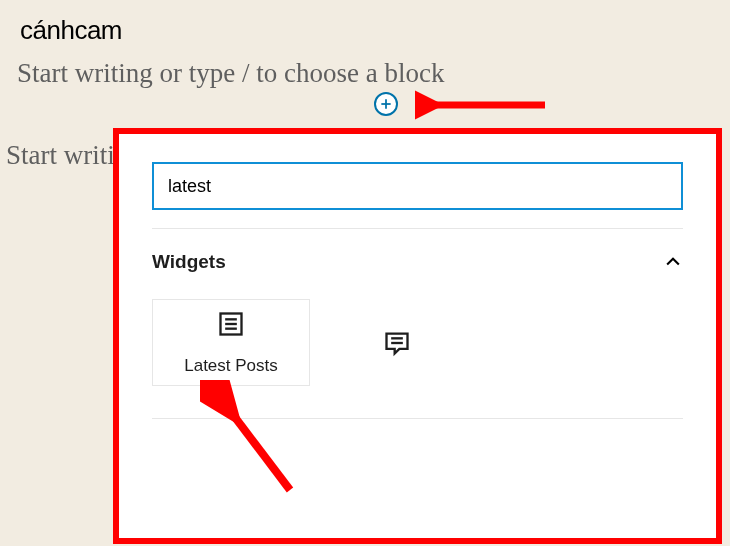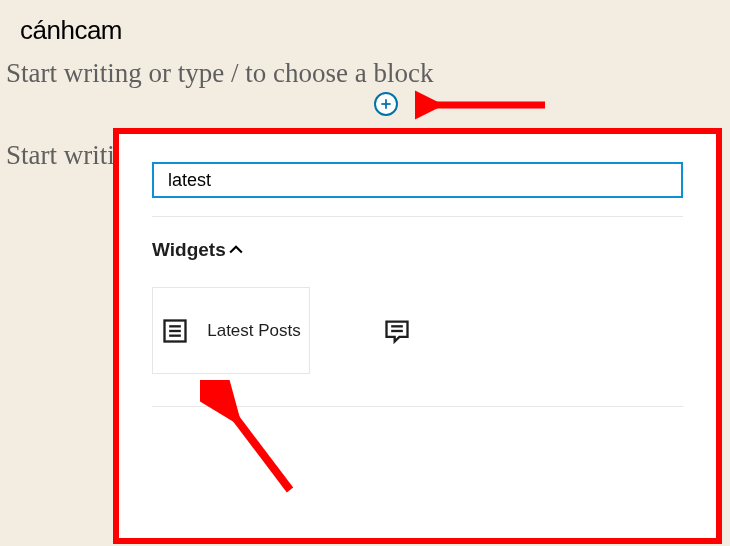--- a/index.html
+++ b/index.html
@@ -16,21 +16,21 @@
       top: 15px;
       left: 20px;
       font-size: 26px;
       font-weight: 400;
       color: #000;
       letter-spacing: -0.5px;
     }
     .placeholder-text-1 {
       position: absolute;
       top: 58px;
-      left: 6px;
+      left: 17px;
       font-family: Georgia, "Times New Roman", serif;
       font-size: 27px;
       color: #5f5f5f;
     }
     .placeholder-text-2 {
       position: absolute;
       top: 140px;
       left: 6px;
       font-family: Georgia, "Times New Roman", serif;
       font-size: 27px;
@@ -65,53 +65,54 @@
       width: 609px;
       height: 416px;
       border: 6px solid #ff0000;
       background: #fff;
     }
     .search-wrap {
       padding: 28px 33px 18px 33px;
     }
     .search-input {
       width: 100%;
-      height: 36px;
+      height: 48px;
       border: 2px solid #0f8fd6;
       outline: none;
       font-size: 18px;
       color: #000;
       padding: 0 14px;
     }
     .divider {
       height: 1px;
       background: #e6e6e6;
       margin: 0 33px;
     }
     .widgets-header {
       display: flex;
       align-items: center;
+      justify-content: space-between;
       padding: 22px 33px 4px 33px;
     }
     .widgets-title {
       font-size: 19px;
       font-weight: 700;
       color: #1e1e1e;
     }
     .collapse-icon { width: 20px; height: 20px; }
     .widgets-grid {
       display: flex;
       gap: 8px;
       padding: 22px 28px 10px 33px;
     }
     .widget-tile {
       width: 158px;
       height: 87px;
       display: flex;
-      flex-direction: row;
+      flex-direction: column;
       align-items: center;
       justify-content: center;
       gap: 18px;
       border: 1px solid transparent;
       cursor: pointer;
     }
     .widget-tile.active {
       border: 1px solid #e6e6e6;
     }
     .widget-tile svg { width: 28px; height: 28px; }

